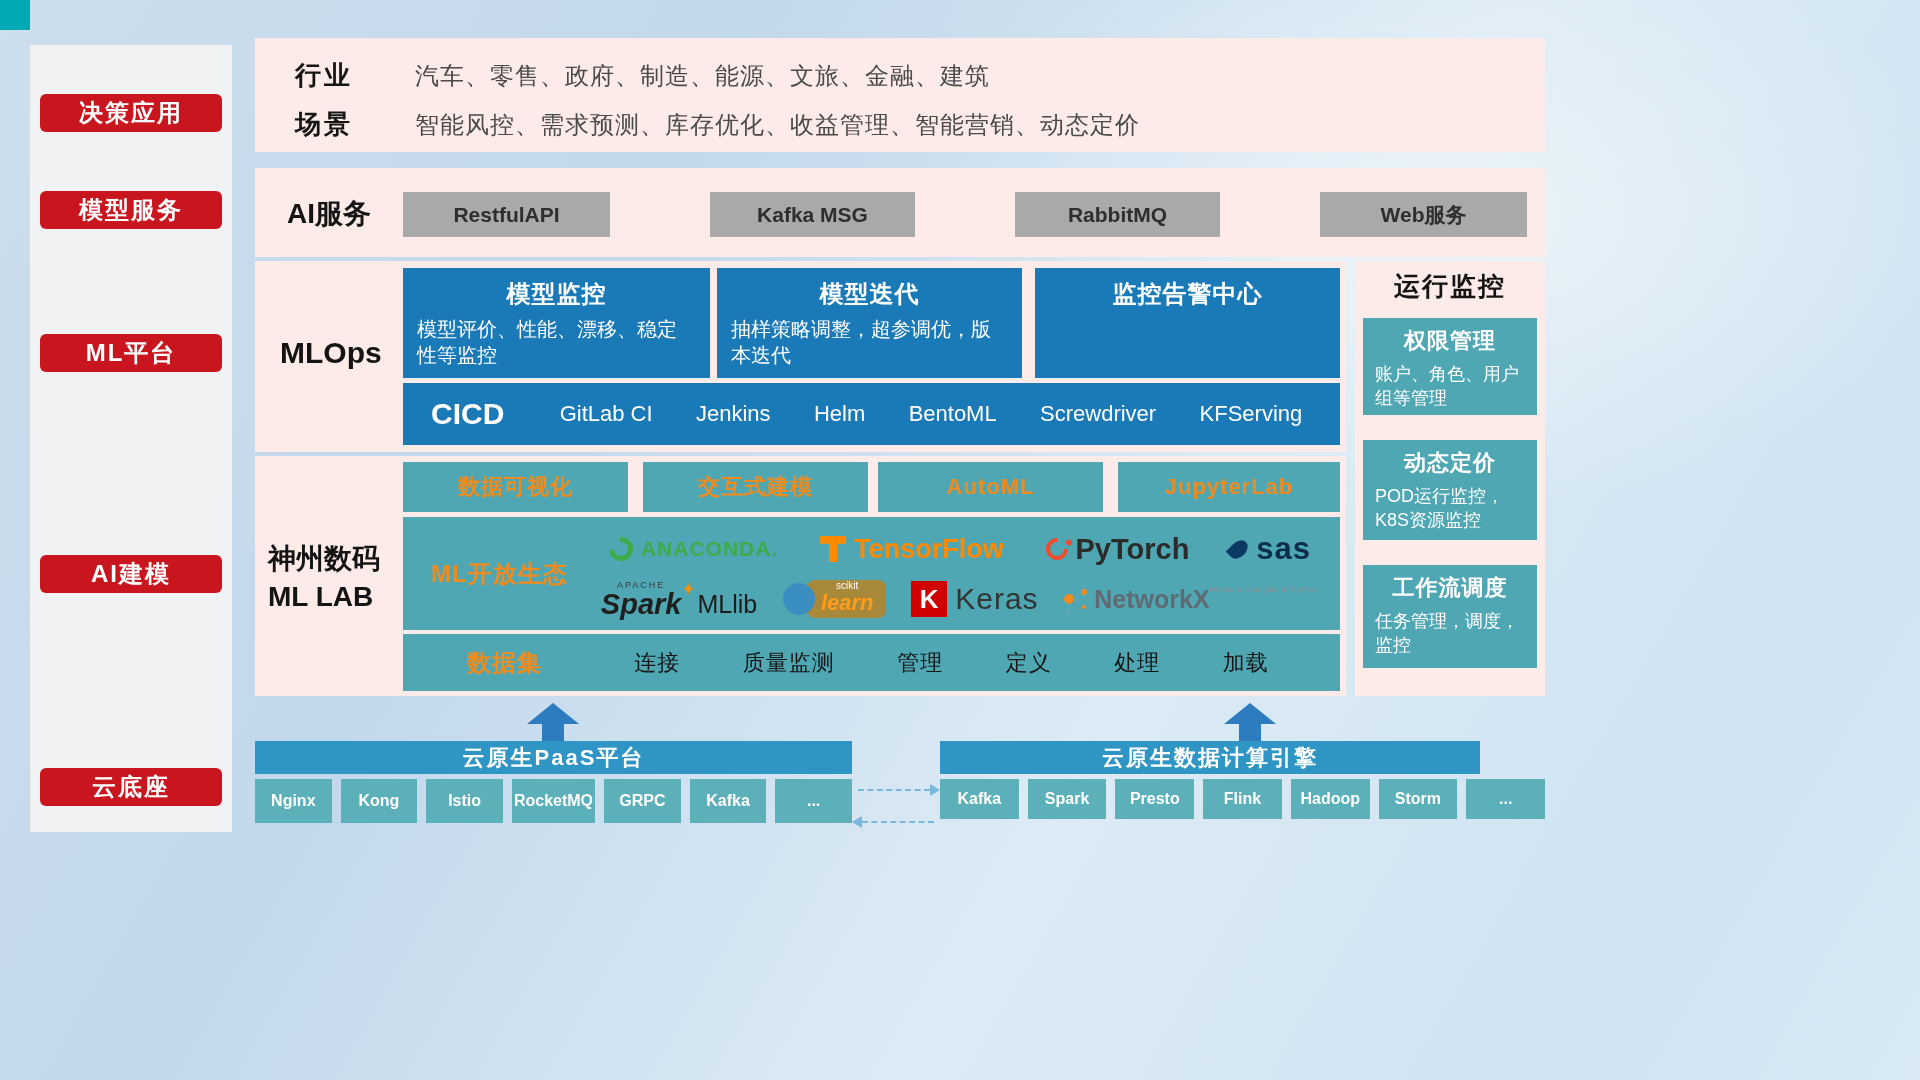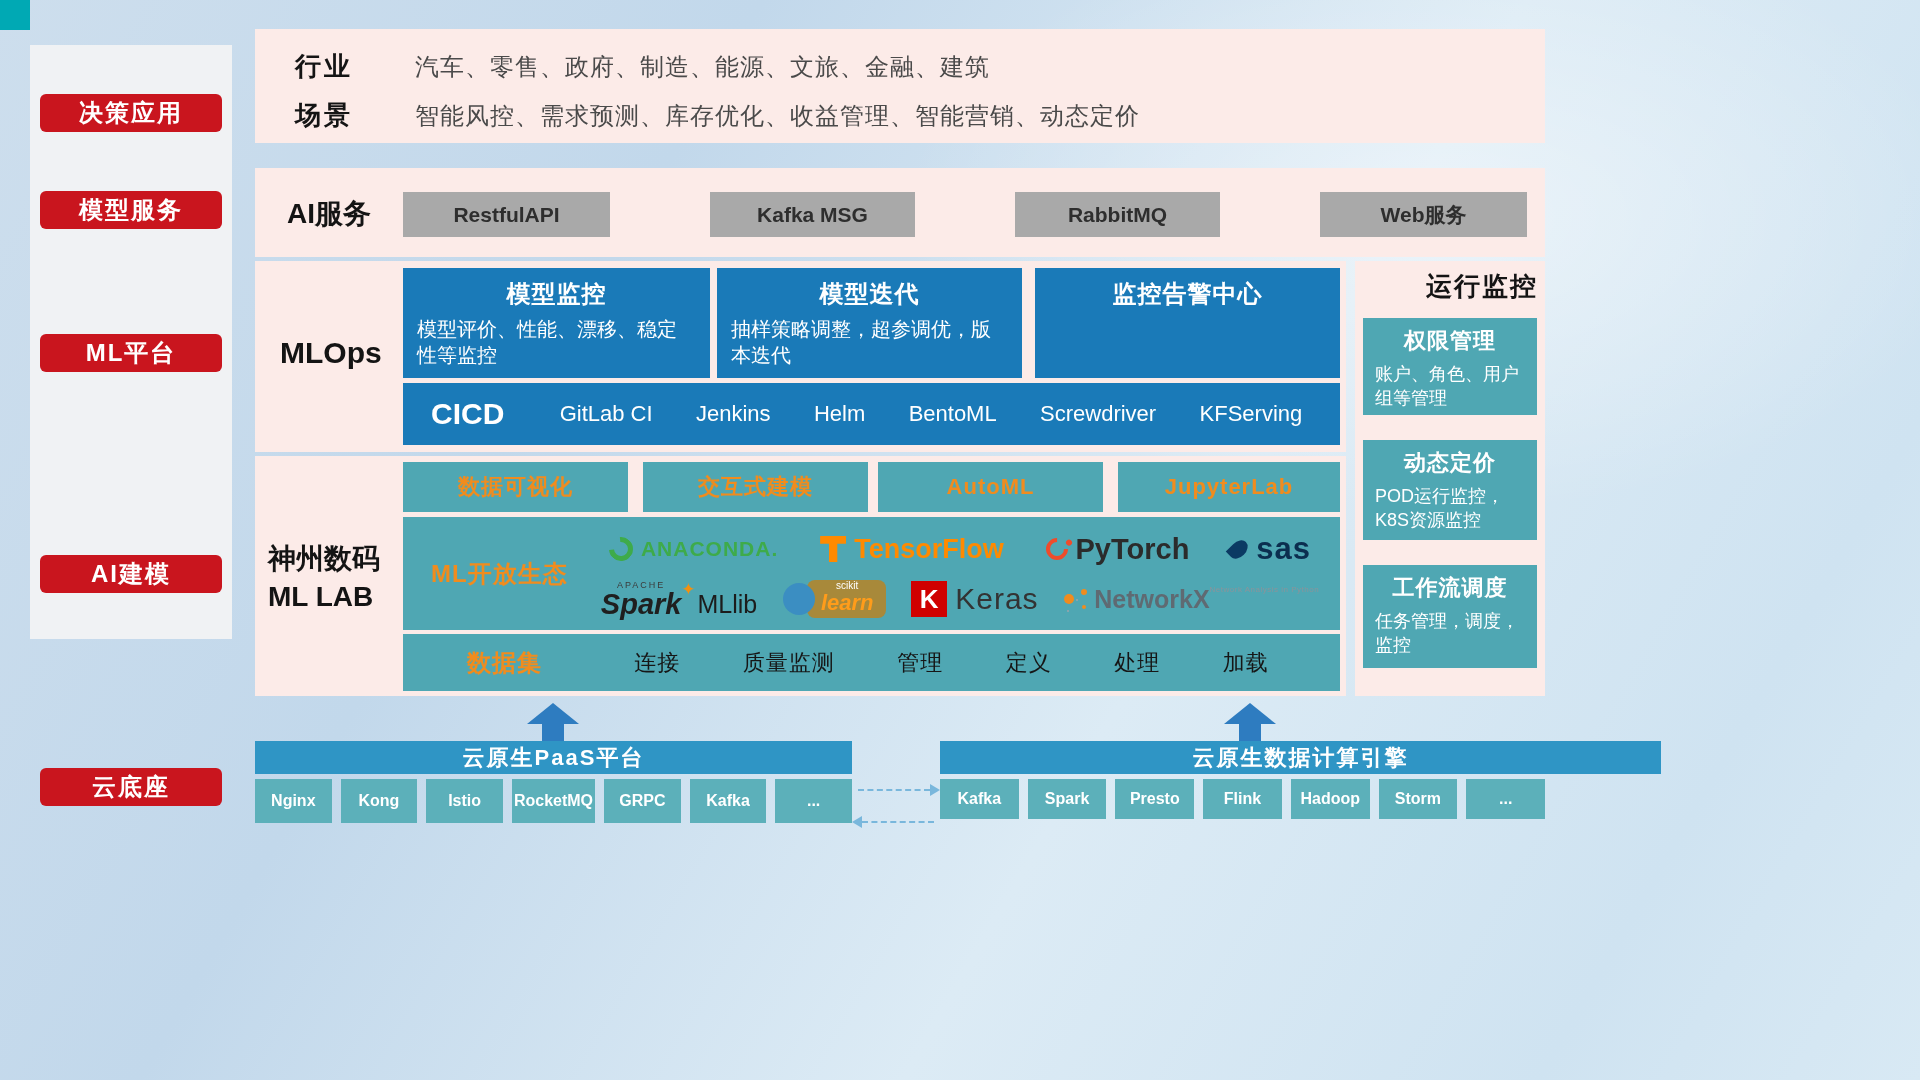--- a/index.html
+++ b/index.html
@@ -12,34 +12,34 @@
   .screen::before{
     content:""; position:absolute; inset:0;
     background:radial-gradient(ellipse 900px 500px at 75% 20%, rgba(255,255,255,.45), transparent 60%);
     pointer-events:none;
   }
   .abs { position:absolute; }
 
   .corner { left:0; top:0; width:30px; height:30px; background:#00a9b4; }
 
   
-  .sidebar { left:30px; top:45px; width:202px; height:594px; background:#f0f2f4; }
+  .sidebar { left:30px; top:45px; width:202px; height:787px; background:#f0f2f4; }
   .badge {
     position:absolute; left:10px; width:182px; height:38px; background:#c9151e; color:#fff;
     border-radius:6px; font-size:24px; font-weight:bold; letter-spacing:2px;
     display:flex; align-items:center; justify-content:center;
   }
 
   
   .panel { position:absolute; background:#fcebe8; }
-  .p-overview { left:255px; top:29px; width:1290px; height:114px; }
+  .p-overview { left:255px; top:38px; width:1290px; height:114px; }
   .p-ai { left:255px; top:168px; width:1290px; height:89px; }
   .p-mlops { left:255px; top:261px; width:1091px; height:191px; }
   .p-mllab { left:255px; top:456px; width:1091px; height:240px; }
-  .p-monitor { left:1355px; top:261px; width:190px; height:435px;padding-left:32px; }
+  .p-monitor { left:1355px; top:261px; width:190px; height:435px; }
 
   .ov-label { position:absolute; left:40px; font-size:26px; font-weight:bold; color:#141414; letter-spacing:3px; }
   .ov-value { position:absolute; left:160px; font-size:24px; color:#4a4a4a; letter-spacing:1px; }
 
   .ai-label { position:absolute; left:32px; top:27px; font-size:28px; font-weight:bold; color:#141414; }
   .gray-btn {
     position:absolute; top:24px; height:45px; background:#a9a9a9; color:#2e2e2e;
     font-size:21px; font-weight:bold; display:flex; align-items:center; justify-content:center;
   }
 
@@ -74,21 +74,21 @@
 
   .monitor-title { position:absolute; top:8px; width:100%; text-align:center; font-size:26px; font-weight:bold; color:#141414; letter-spacing:2px; }
   .mon-card { position:absolute; left:8px; width:174px; background:#4fa7b3; color:#fff; }
   .mon-card .mc-title { text-align:center; font-size:22px; font-weight:bold; margin-top:8px; letter-spacing:1px; }
   .mon-card .mc-desc { font-size:18px; padding:6px 10px 0 12px; line-height:1.35; }
 
   
   .bar { position:absolute; top:741px; height:33px; background:#2f95c5; color:#fff; font-size:22px; font-weight:bold;
          display:flex; align-items:center; justify-content:center; letter-spacing:2px; }
   .bar-paas { left:255px; width:597px; }
-  .bar-engine { left:940px; width:721px; }
+  .bar-engine { left:940px; width:540px; }
   .chip-row { position:absolute; top:779px; display:flex; gap:9px; }
   .chip-row-left { left:255px; width:597px; height:44px; }
   .chip-row-right { left:940px; width:605px; height:40px; }
   .chip {
     flex:1; background:#5cb0ba; color:#fff; border-radius:0;
     font-size:16px; font-weight:bold; display:flex; align-items:center; justify-content:center;
     text-align:center; line-height:1.1; padding:2px;
   }
 
   .up-tri { position:absolute; width:0; height:0; border-left:26px solid transparent; border-right:26px solid transparent; border-bottom:21px solid #2e7cc0; top:703px; }

